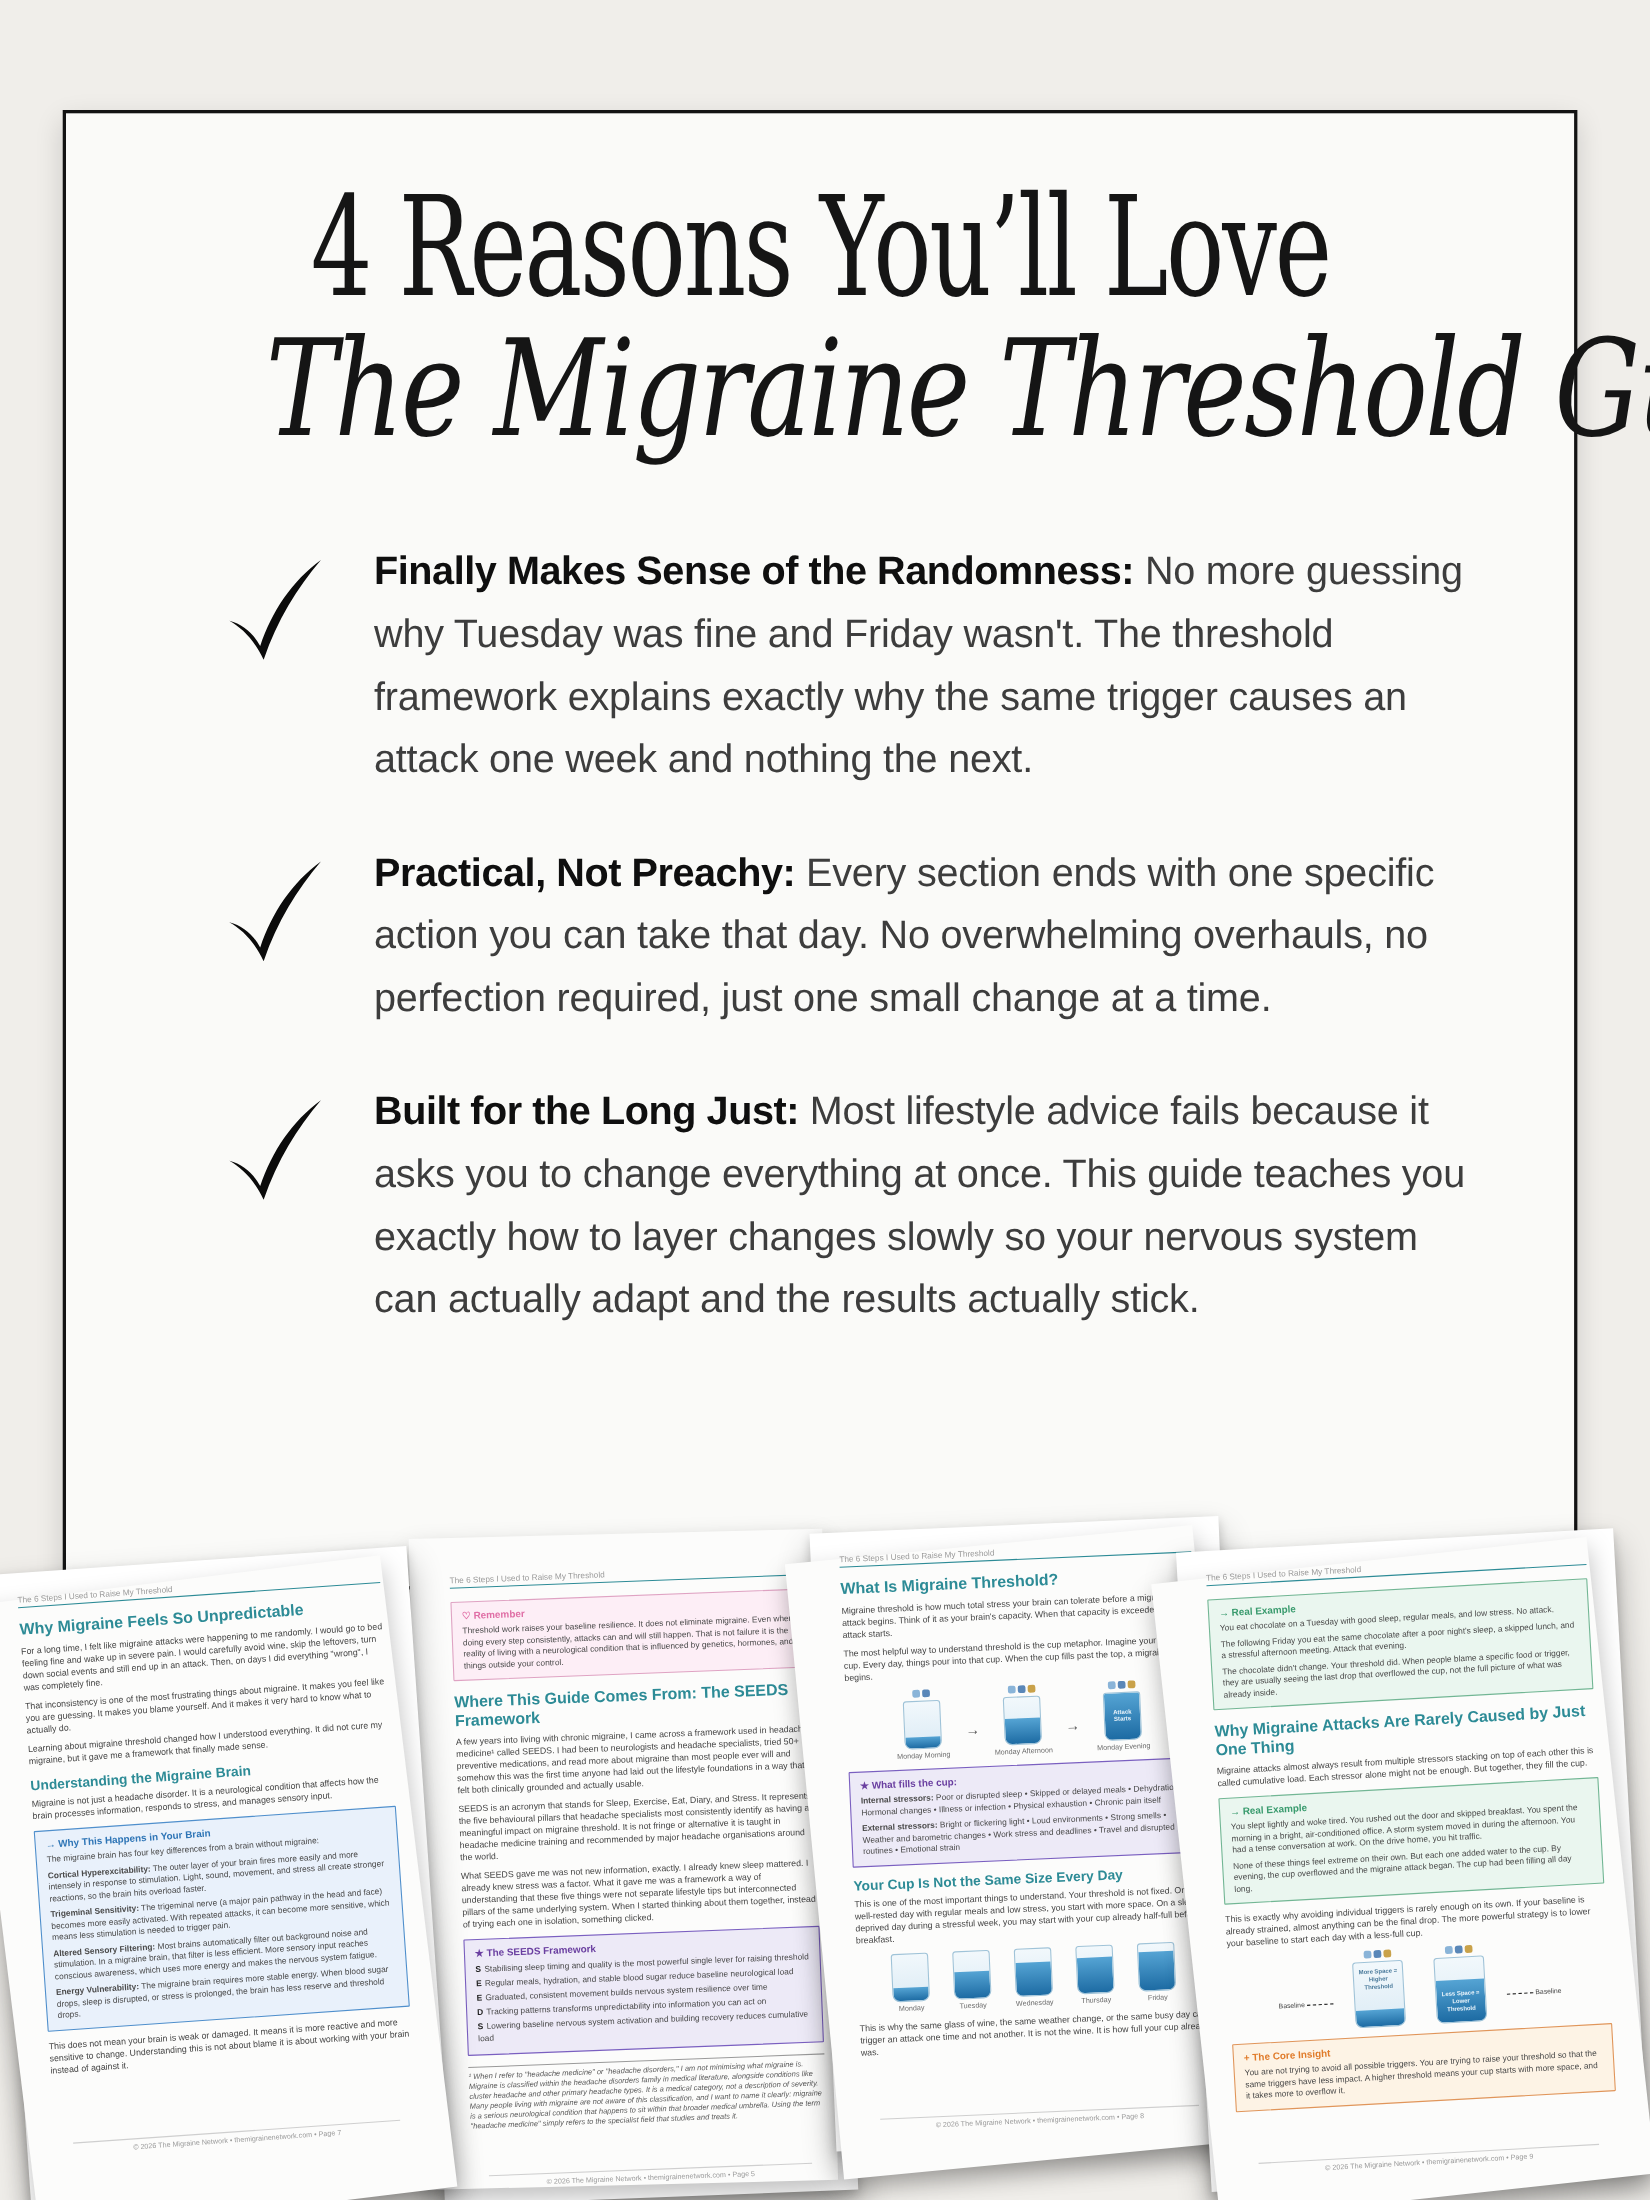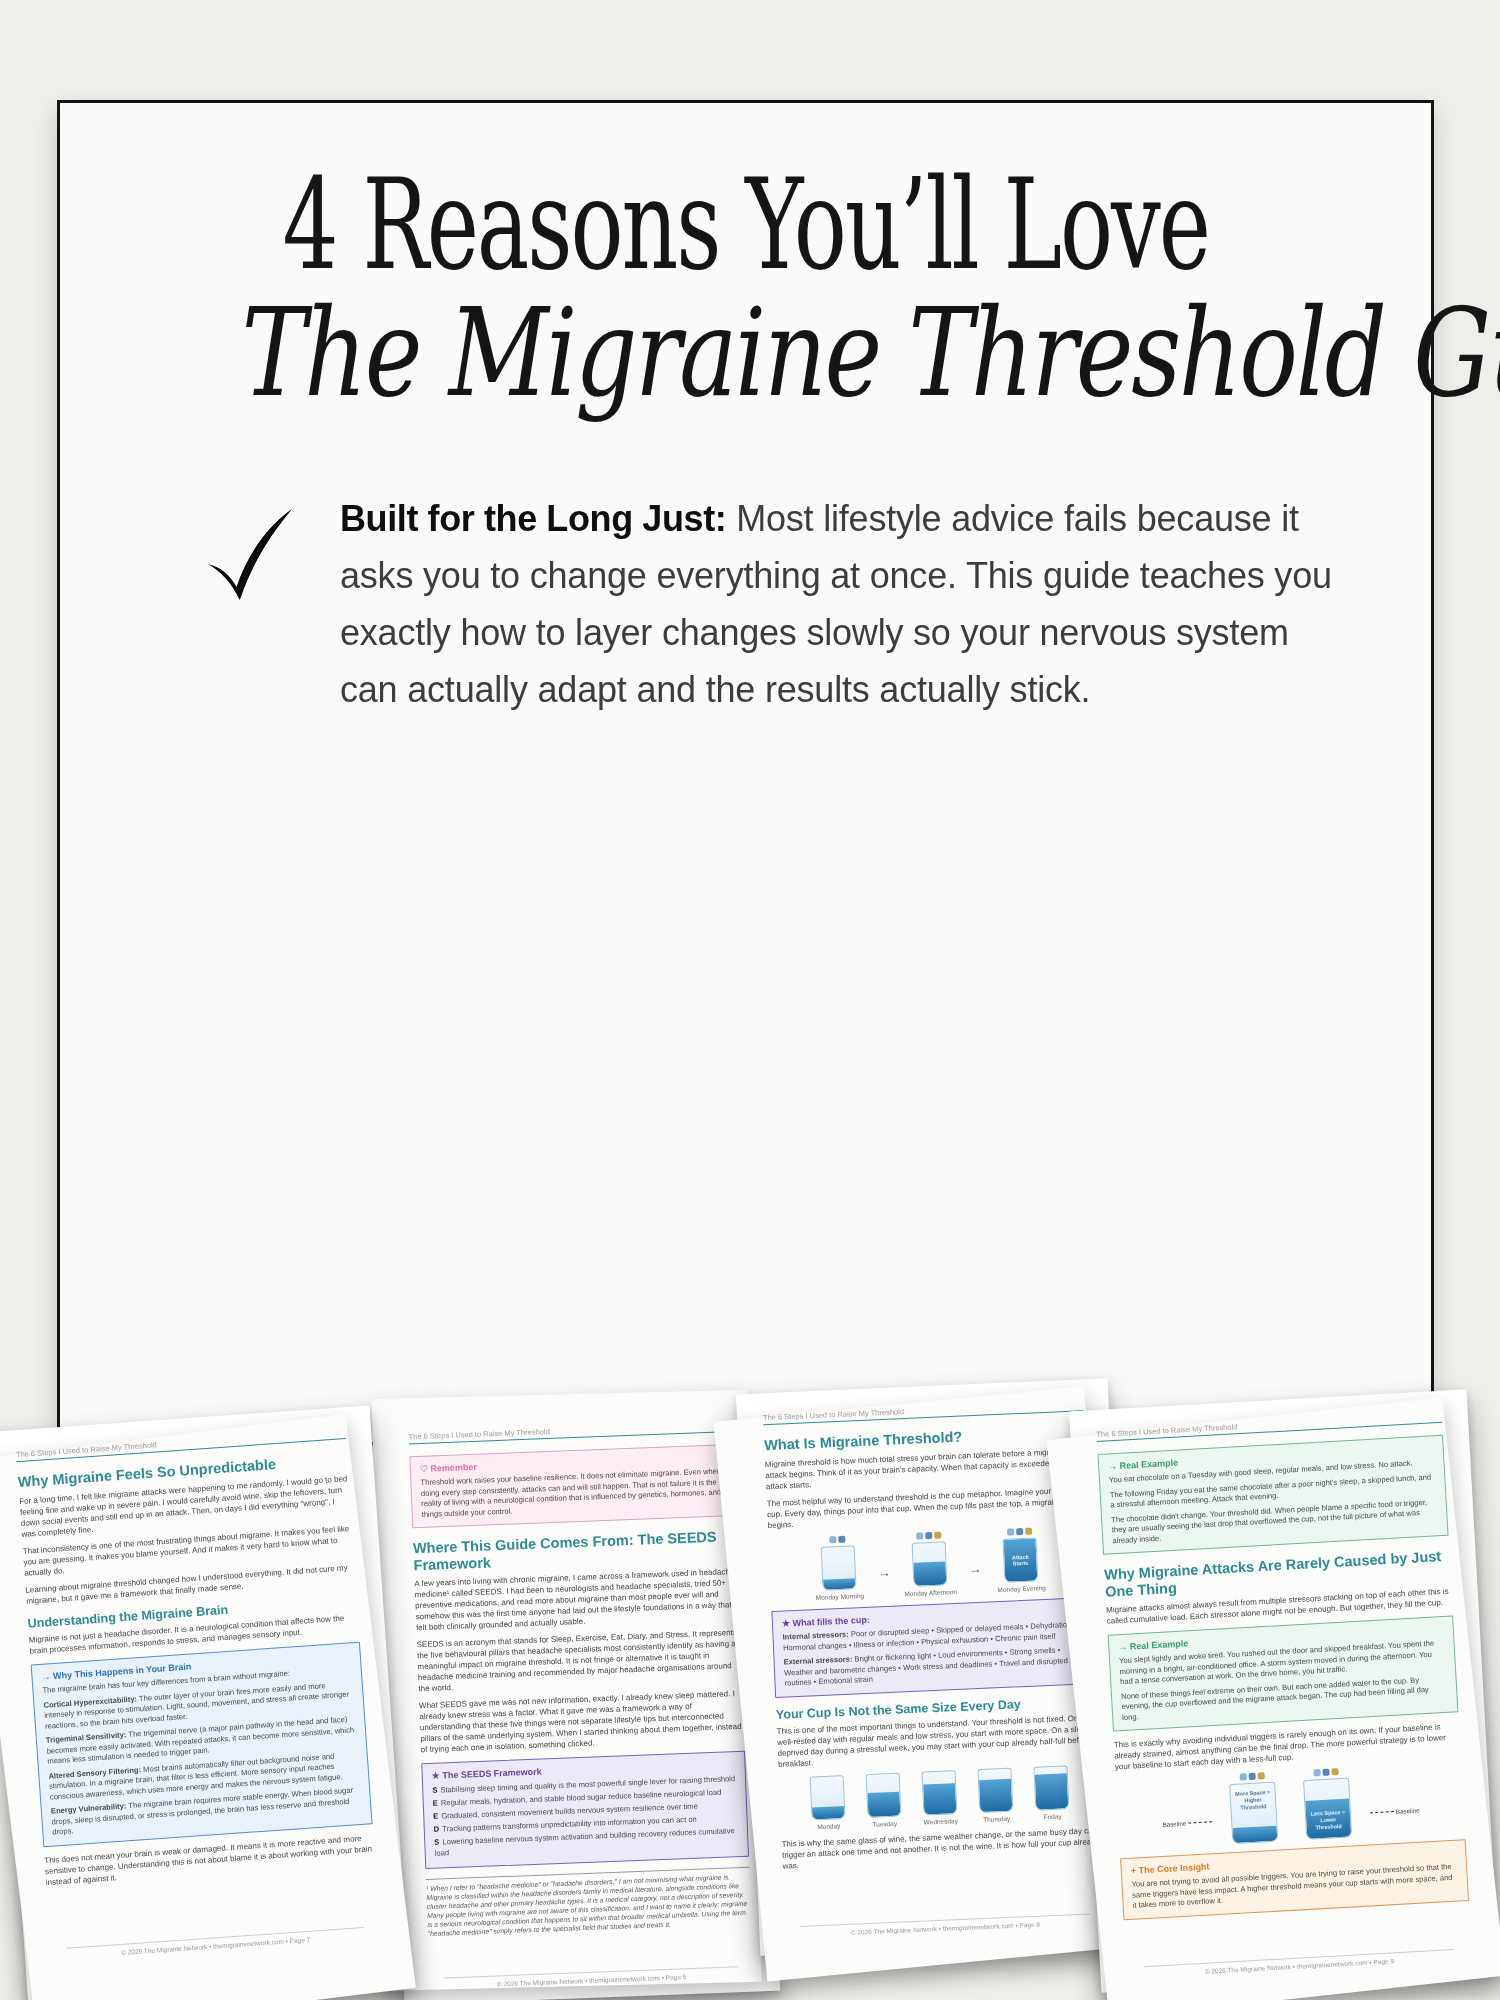--- a/index.html
+++ b/index.html
@@ -97,20 +97,29 @@
       <div><span class="title-line2">The Migraine Threshold Guide</span></div>
     </div>
 
     <div class="bullets">
       <div class="bullet">
         <span class="check">
           <svg viewBox="0 0 48 48">
               <path d="M5 28 C11 29.5 15.5 33.5 18.5 39 C23.5 24 32.5 10.5 45 1.5 C34.5 14 26 27.5 20 45 C16 36.5 10.5 31 5 28 Z"></path>
             </svg>
         </span>
+        <p><b>Finally Makes Sense of the Randomness:</b> <span>No more guessing why Tuesday was fine and Friday wasn't. The threshold framework explains exactly why the same trigger causes an attack one week and nothing the next.</span></p>
+      </div>
+      <div class="bullet">
+        <span class="check">
+          <svg viewBox="0 0 48 48">
+              <path d="M5 28 C11 29.5 15.5 33.5 18.5 39 C23.5 24 32.5 10.5 45 1.5 C34.5 14 26 27.5 20 45 C16 36.5 10.5 31 5 28 Z"></path>
+            </svg>
+        </span>
+        <p><b>Practical, Not Preachy:</b> <span>Every section ends with one specific action you can take that day. No overwhelming overhauls, no perfection required, just one small change at a time.</span></p>
       </div>
       <div class="bullet">
         <span class="check">
           <svg viewBox="0 0 48 48">
               <path d="M5 28 C11 29.5 15.5 33.5 18.5 39 C23.5 24 32.5 10.5 45 1.5 C34.5 14 26 27.5 20 45 C16 36.5 10.5 31 5 28 Z"></path>
             </svg>
         </span>
         <p><b>Built for the Long Just:</b> <span>Most lifestyle advice fails because it asks you to change everything at once. This guide teaches you exactly how to layer changes slowly so your nervous system can actually adapt and the results actually stick.</span></p>
       </div>
     </div>

